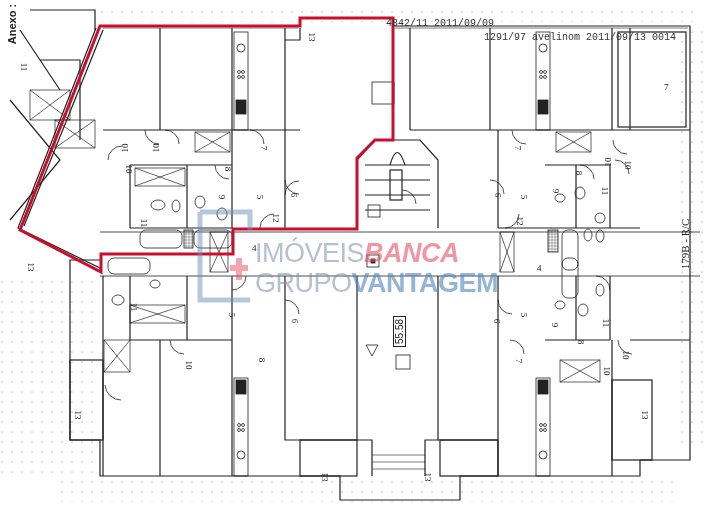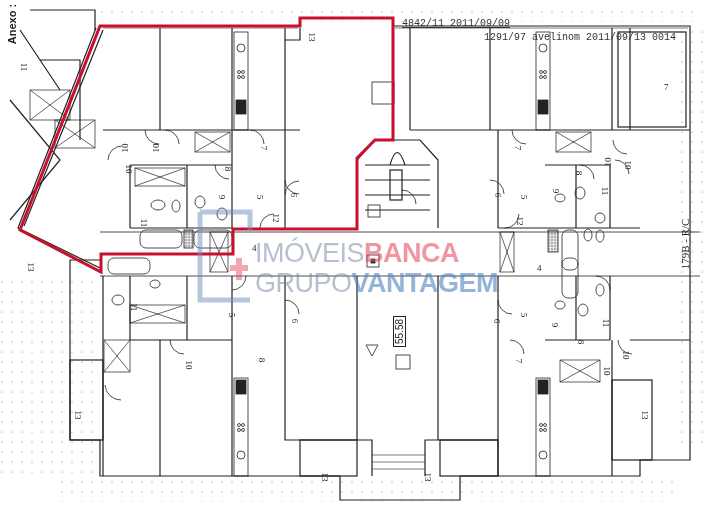--- a/index.html
+++ b/index.html
@@ -6,21 +6,21 @@
   body{width:710px;height:506px;position:relative;overflow:hidden;font-family:"DejaVu Sans",sans-serif;}
   #plan{position:absolute;left:0;top:0;}
   .lbl{position:absolute;font-family:"Liberation Serif",serif;font-size:9px;color:#222;white-space:nowrap;transform-origin:center center;}
   .rot{transform:rotate(90deg);}
   .rotn{transform:rotate(-90deg);}
   .hdr{position:absolute;font-family:"Liberation Mono",monospace;font-size:10px;color:#333;white-space:nowrap;}
   .anexo{position:absolute;left:-8px;top:18px;font-family:"Liberation Sans",sans-serif;font-weight:bold;font-size:11px;color:#222;transform:rotate(-90deg);}
   .side{position:absolute;left:660px;top:238px;font-family:"Liberation Serif",serif;font-size:11px;color:#222;transform:rotate(-90deg);white-space:nowrap;}
   .wm1{position:absolute;left:255px;top:238px;font-family:"Liberation Sans",sans-serif;font-size:27px;letter-spacing:-0.5px;white-space:nowrap;}
   .wm1 .a{color:rgba(120,140,170,0.55);font-weight:300;}
-  .wm1 .b{color:rgba(230,80,100,0.6);font-weight:bold;}
+  .wm1 .b{color:rgba(230,80,100,0.6);font-weight:bold;font-style:italic;}
   .wm2{position:absolute;left:255px;top:268px;font-family:"Liberation Sans",sans-serif;font-size:27px;letter-spacing:-0.5px;white-space:nowrap;}
   .wm2 .a{color:rgba(120,140,170,0.55);text-align:right;}
   .wm2 .b{color:rgba(80,130,190,0.6);font-weight:bold;}
   .area{position:absolute;left:384px;top:325px;font-family:"Liberation Sans",sans-serif;font-size:10px;color:#222;transform:rotate(-90deg);border:1px solid #222;padding:0 2px;}
 </style>
 </head>
 <body>
 
 <svg id="plan" width="710" height="506" viewBox="0 0 710 506" xmlns="http://www.w3.org/2000/svg">
   <defs>
@@ -196,21 +196,21 @@
   <g fill="none" stroke="#222" stroke-width="0.8">
     <rect x="368" y="205" width="12" height="12"></rect>
     <rect x="367" y="255" width="12" height="12"></rect>
       <rect x="371" y="259" width="4" height="4" fill="#222"></rect>
     <path d="M366 345 L378 345 L372 356 Z"></path>
     <rect x="396" y="355" width="14" height="14"></rect>
   </g>
 </svg>
 
 <div class="anexo">Anexo :</div>
-<div class="hdr" style="left:402px;top:18px;text-decoration:underline;">4842/11 2011/09/09</div>
+<div class="hdr" style="left:386px;top:18px;">4842/11 2011/09/09</div>
 <div class="hdr" style="left:484px;top:18px;margin-top:14px;">1291/97 avelinom 2011/09/13 0014</div>
 <div class="side">179B - R/C</div>
 <div class="area">55.58</div>
 
 <div class="wm1">
   <span class="a">IMÓVEIS</span><span class="b">BANCA</span>
 </div>
 <div class="wm2">
   <span class="a">GRUPO</span><span class="b">VANTAGEM</span>
 </div>

